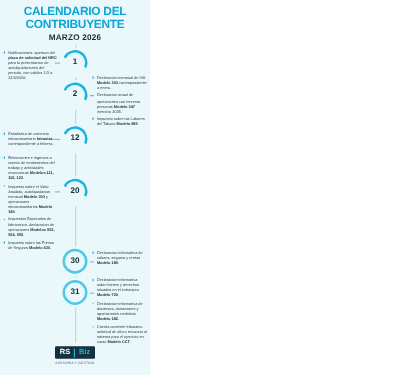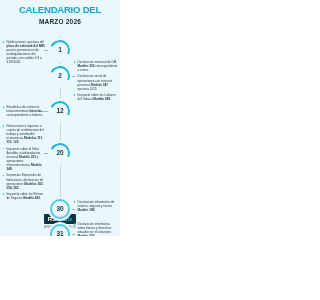--- a/index.html
+++ b/index.html
@@ -9,21 +9,21 @@
   }
   body {
     width: 120px;
     height: 300px;
     font-family: "Liberation Sans", sans-serif;
     overflow: hidden;
   }
   #page {
     position: relative;
     width: 120px;
-    height: 236px;
+    height: 300px;
     background: #eaf7fb;
     overflow: hidden;
   }
 
   
   .header {
     position: absolute;
     top: 0; left: 0;
     width: 120px;
     height: 34px;
@@ -186,20 +186,21 @@
     letter-spacing: 0.2px;
   }
 </style>
 </head>
 <body>
 
 <div id="page">
 
   <div class="header">
     <div class="title-line">CALENDARIO DEL</div>
+    <div class="title-line">CONTRIBUYENTE</div>
     <div class="subtitle">MARZO 2026</div>
   </div>
 
   <div class="spine"></div>
 
   <div class="marker" style="top:40px;">
     <div class="halo"></div>
     <div class="ring partial"></div>
     <div class="num">1</div>
   </div>

